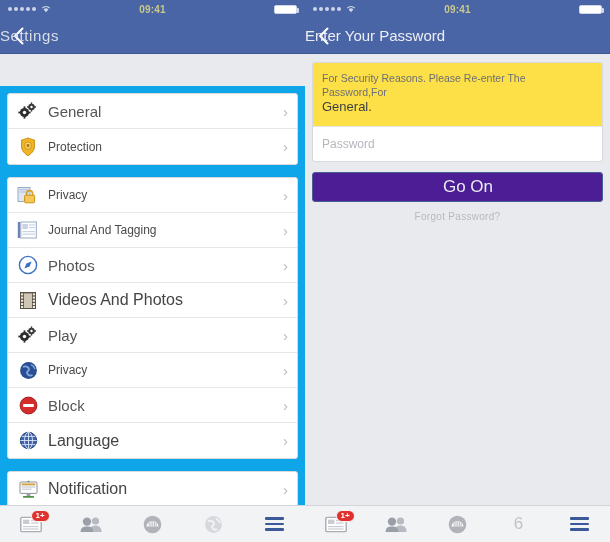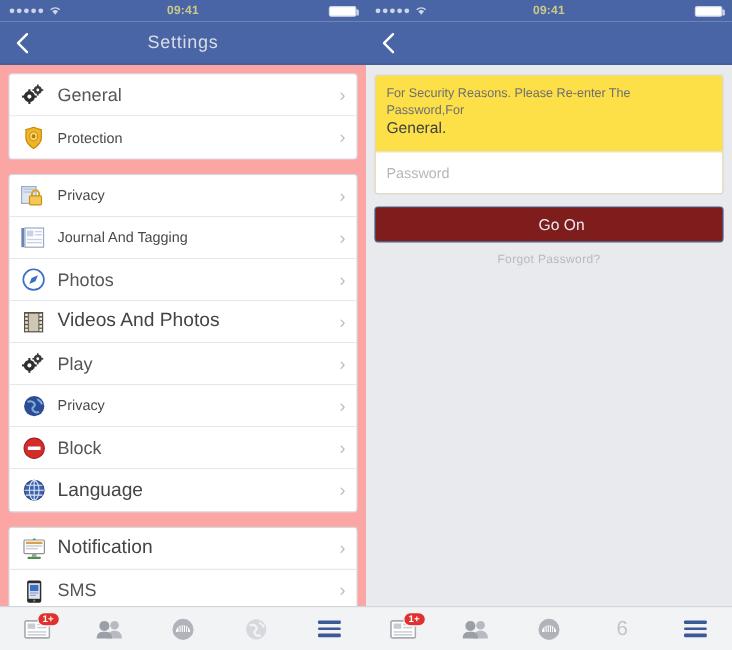--- a/index.html
+++ b/index.html
@@ -36,27 +36,27 @@
   
   .navbar {
     height:36px; background:#4a65a5; display:flex; align-items:center;
     flex:0 0 36px; position:relative; border-bottom:1px solid #3e5691;
   }
   .back-btn {
     width:36px; height:36px; display:flex; align-items:center; justify-content:center;
     color:#fff; font-size:20px; font-weight:300; line-height:1; cursor:pointer;
   }
   .nav-title {
-    position:absolute; left:0; right:0; text-align:center;
+    position:absolute; left:0; right:0; 
     color:#eceff5; font-size:15px; pointer-events:none;
   }
   .nav-title.blur { color:#d9dde6; letter-spacing:.6px; }
 
   
-  .settings-body { flex:1 1 auto; overflow:hidden; background:#fca5a5; padding-top:7px; }
+  .settings-body { flex:1 1 auto; overflow:hidden; background:#0ea5e9; padding-top:7px;margin-top:32px; }
   .group {
     background:#fff; margin:0 7px 12px 7px; border-radius:3px;
     border:1px solid #d7d9de; overflow:hidden;
   }
   .row {
     display:flex; align-items:center; height:35px; padding:0 9px;
     border-bottom:1px solid #e6e7ea; cursor:pointer; background:#fff;
   }
   .row:last-child { border-bottom:none; }
   .row-icon {
@@ -78,22 +78,22 @@
   .pw-msg-line1 { font-size:10.5px; color:#6d6f74; line-height:1.35; }
   .pw-msg-line2 { font-size:13px; color:#3d3f44; line-height:1.3; }
   .pw-input {
     width:100%; height:34px; border:none; outline:none; padding:0 9px;
     font-size:12px; color:#555; background:#fff;
     font-family:"Liberation Sans", sans-serif;
   }
   .pw-input::placeholder { color:#b5b7bd; }
   .go-btn {
     display:block; width:100%; height:30px; margin-top:10px;
-    background:#7f1d1d; border:1px solid #46608f; border-radius:3px;
-    color:#e9ecf2; font-size:13px; cursor:pointer;
+    background:#4c1d95; border:1px solid #46608f; border-radius:3px;
+    color:#e9ecf2; font-size:17px; cursor:pointer;
     font-family:"Liberation Sans", sans-serif;
     padding-left:21px;
   }
   .forgot {
     display:block; text-align:center; margin-top:9px;
     font-size:10px; color:#b7b9bf; letter-spacing:.3px; cursor:pointer;
   }
 
   
   .tabbar {
@@ -419,20 +419,21 @@
       <div class="sb-time">09:41</div>
       <div class="battery"></div>
     </div>
 
     <div class="navbar">
       <div class="back-btn">
         <svg width="11" height="18" viewBox="0 0 11 18">
           <path d="M9.5 1.5 L2 9 L9.5 16.5" stroke="#ffffff" stroke-width="2" fill="none" stroke-linecap="round" stroke-linejoin="round"></path>
         </svg>
       </div>
+      <div class="nav-title">Enter Your Password</div>
     </div>
 
     <div class="pw-body">
       <div class="pw-card">
         <div class="pw-msg">
           <div class="pw-msg-line1">For Security Reasons. Please Re-enter The Password,For</div>
           <div class="pw-msg-line2">General.</div>
         </div>
         <input class="pw-input" type="password" placeholder="Password" style="">
       </div>

